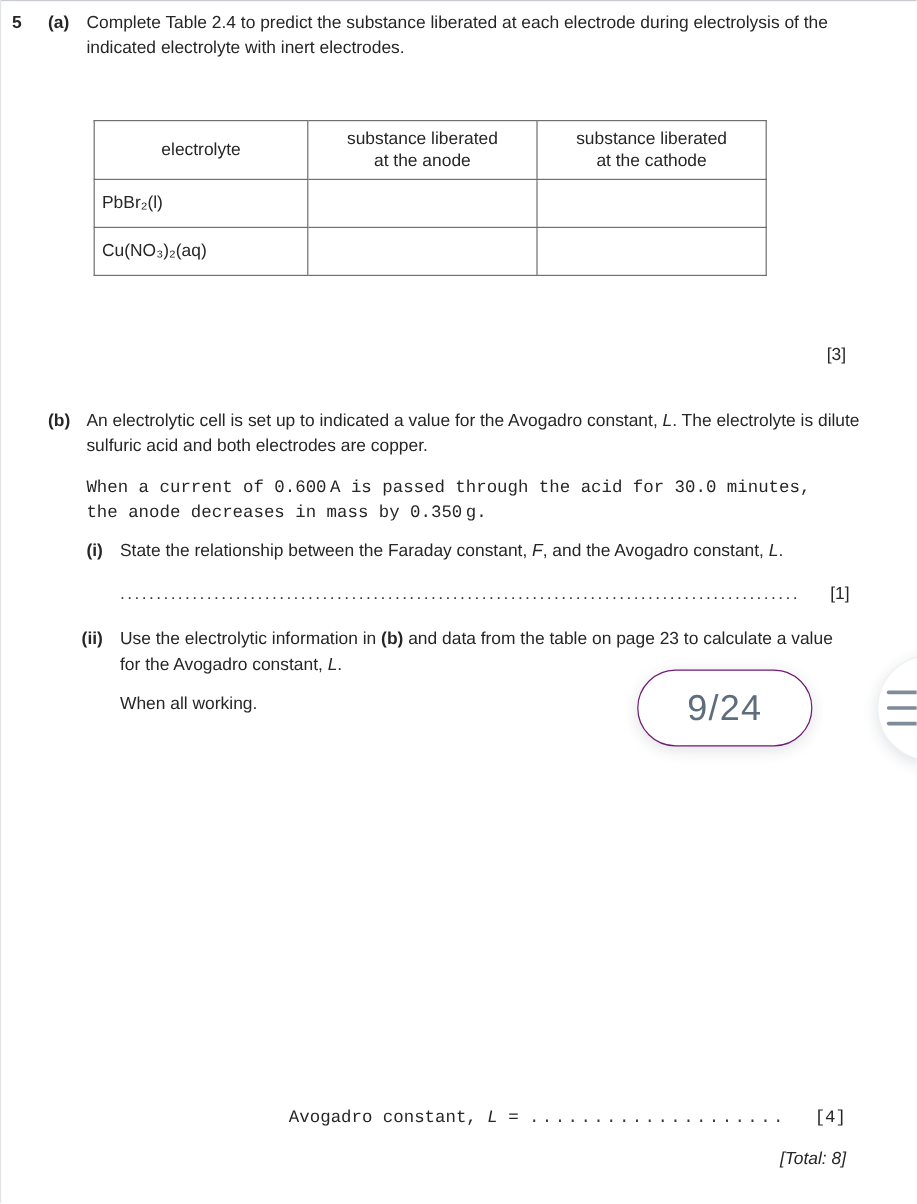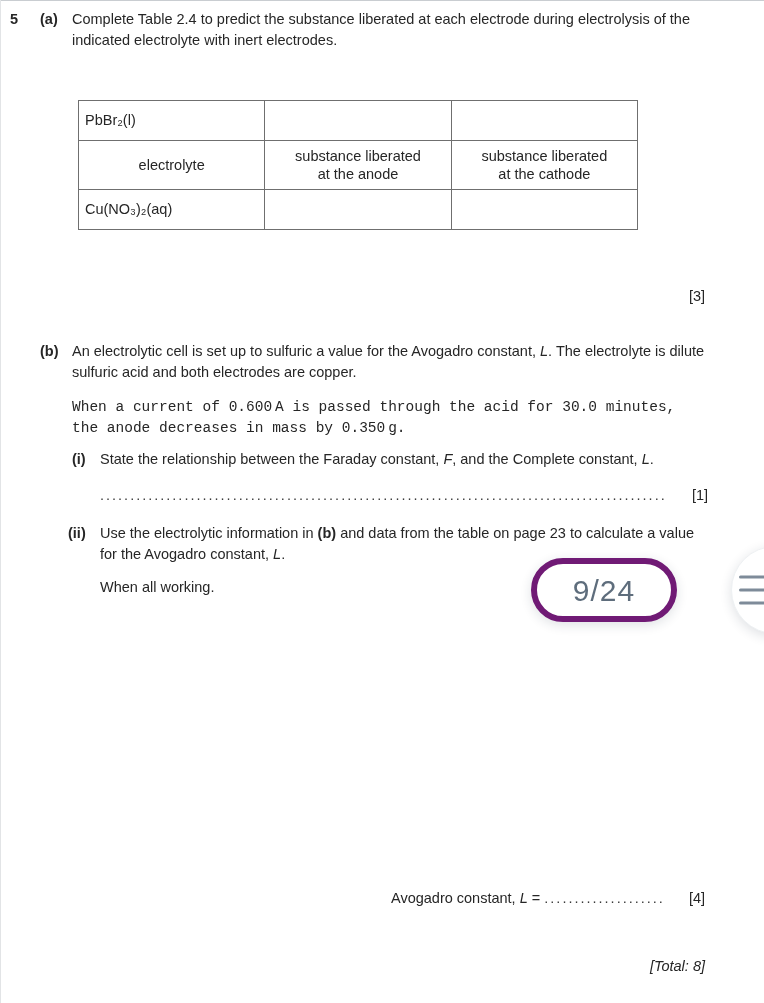--- a/index.html
+++ b/index.html
@@ -37,79 +37,79 @@
   .dotline  { position:absolute; left:100px; top:485px; width:608px; display:flex; align-items:baseline; }
   .dots     { flex:1; overflow:hidden; white-space:nowrap; letter-spacing:2px; color:#3a3a3a; }
   .dotline .marks { margin-left:26px; }
 
   .pii-label { position:absolute; left:68px; top:523px; }
   .pii-text  { position:absolute; left:100px; top:523px; width:612px; }
   .show-working { position:absolute; left:100px; top:577px; }
 
   .pill {
     position:absolute; left:531px; top:558px; width:146px; height:64px;
-    background:#fff; border:6px solid #701a75; border-radius:32px;
+    background:#fff; border:1px solid #701a75; border-radius:32px;
     box-shadow:0 3px 12px rgba(31,45,61,.14);
     display:flex; align-items:center; justify-content:center;
     font-size:30px; color:#5e6d7c; letter-spacing:1px;
   }
   .menu-btn {
     position:absolute; left:731px; top:546px; width:88px; height:88px;
     border-radius:50%; background:#fff; border:1px solid #eef1f3;
     box-shadow:0 3px 12px rgba(31,45,61,.14); cursor:pointer;
   }
   .hamburger { position:absolute; left:7px; top:50%; transform:translateY(-50%);
     display:flex; flex-direction:column; gap:10px; }
   .bar { display:block; width:26px; height:3px; background:#7e8b99; border-radius:2px; }
 
-  .ansline { position:absolute; top:888px; right:59px; white-space:nowrap; }
+  .ansline { position:absolute; top:922px; right:59px; white-space:nowrap;font-family:Liberation Mono, monospace; }
   .ansline .adots { letter-spacing:2px; color:#3a3a3a; }
   .ansline .marks { margin-left:24px; }
   .total { position:absolute; top:956px; right:59px;font-style:italic; }
 </style>
 </head>
 <body>
 
 <div class="page">
   <div class="top-edge"></div>
   <div class="left-edge"></div>
 
   <div class="q-num bold">5</div>
   <div class="pa-label bold">(a)</div>
   <div class="pa-text">Complete Table 2.4 to predict the substance liberated at each electrode during electrolysis of the indicated electrolyte with inert electrodes.</div>
 
   <table class="tbl">
     <tbody>
         <tr>
-      <td>PbBr₂(l)</td>
-      <td></td>
-      <td></td>
-    </tr>
-    <tr>
       <th class="c1">electrolyte</th>
       <th class="c2">substance liberated
 at the anode</th>
       <th class="c3">substance liberated
 at the cathode</th>
+    </tr>
+    <tr>
+      <td>PbBr₂(l)</td>
+      <td></td>
+      <td></td>
     </tr>
     <tr>
       <td>Cu(NO₃)₂(aq)</td>
       <td></td>
       <td></td>
     </tr>
   </tbody>
     </table>
   <div class="marks m3">[3]</div>
 
   <div class="pb-label bold">(b)</div>
-  <p class="pb-intro"><span>An electrolytic cell is set up to sulfuric a value for the Avogadro constant, </span><i>L</i><span>. The electrolyte is dilute sulfuric acid and both electrodes are copper.</span></p>
+  <p class="pb-intro"><span>An electrolytic cell is set up to indicated a value for the Avogadro constant, </span><i>L</i><span>. The electrolyte is dilute sulfuric acid and both electrodes are copper.</span></p>
   <p class="pb-details">When a current of 0.600 A is passed through the acid for 30.0 minutes, the anode decreases in mass by 0.350 g.</p>
 
   <div class="pi-label bold">(i)</div>
-  <p class="pi-text"><span>State the relationship between the Faraday constant, </span><i>F</i><span>, and the Complete constant, </span><i>L</i><span>.</span></p>
+  <p class="pi-text"><span>State the relationship between the Faraday constant, </span><i>F</i><span>, and the Avogadro constant, </span><i>L</i><span>.</span></p>
   <div class="dotline">
     <span class="dots">......................................................................................................................................................</span>
     <span class="marks">[1]</span>
   </div>
 
   <div class="pii-label bold">(ii)</div>
   <p class="pii-text"><span>Use the electrolytic information in </span><b>(b)</b><span> and data from the table on page 23 to calculate a value for the Avogadro constant, </span><i>L</i><span>.</span></p>
   <p class="show-working">When all working.</p>
 
   <div class="pill">

